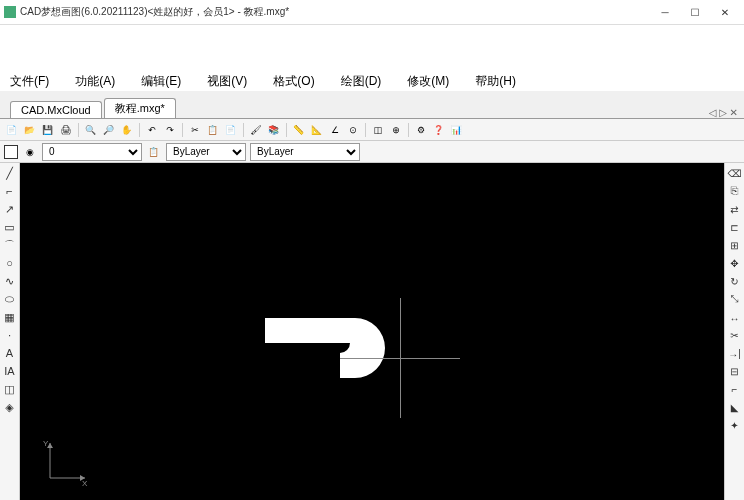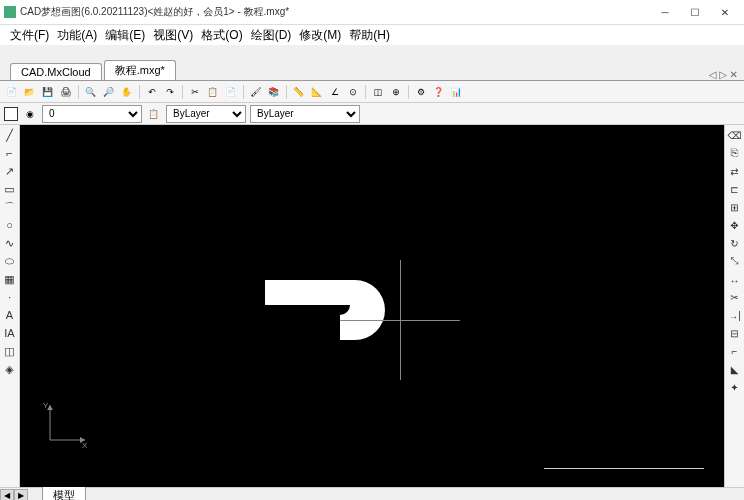--- a/index.html
+++ b/index.html
@@ -2,23 +2,23 @@
 <html><head>
 <meta charset="utf-8">
 <style>
 * { margin: 0; padding: 0; box-sizing: border-box; font-family: "Microsoft YaHei", SimSun, sans-serif; }
 body { width: 744px; height: 500px; background: #fff; font-size: 11px; overflow: hidden; position: relative; }
 .titlebar { height: 24px; background: #fff; display: flex; align-items: center; padding: 12px 4px; border-bottom: 1px solid #ddd; }
 .titlebar .icon { width: 12px; height: 12px; background: #4a7; margin-right: 4px; }
 .titlebar .title { flex: 1; font-size: 10px; color: #333; }
 .winbtns { display: flex; gap: 0; }
 .winbtn { width: 30px; height: 18px; display: flex; align-items: center; justify-content: center; font-size: 10px; color: #333; cursor: pointer; }
-.menubar { height: 20px; display: flex; align-items: center; padding: 0 6px; gap: 0; font-size: 12px; }
+.menubar { height: 20px; display: flex; align-items: center; padding: 0 6px; gap: 18px; font-size: 12px; margin-top: 46px; }
 .menu-item { padding: 1px 4px; cursor: pointer; }
-.tabbar { height: 36px; background: #f0f0f0; display: flex; align-items: flex-end; padding-left: 10px; border-bottom: 1px solid #999; }
+.tabbar { height: 28px; background: #f0f0f0; display: flex; align-items: flex-end; padding-left: 10px; border-bottom: 1px solid #999; }
 .tab { background: #fff; border: 1px solid #999; border-bottom: none; padding: 2px 10px; font-size: 11px; margin-right: 2px; border-radius: 3px 3px 0 0; cursor: pointer; }
 .tab.active { font-weight: normal; }
 .tabbar-right { margin-left: auto; padding-right: 6px; font-size: 10px; color: #666; }
 .toolbar1 { height: 22px; background: #f5f5f5; border-bottom: 1px solid #ccc; display: flex; align-items: center; padding: 0 4px; gap: 2px; }
 .tbtn { width: 16px; height: 16px; border: 1px solid transparent; cursor: pointer; display: flex; align-items: center; justify-content: center; font-size: 9px; }
 .tsep { width: 1px; height: 14px; background: #ccc; margin: 0 2px; }
 .toolbar2 { height: 22px; background: #f5f5f5; border-bottom: 1px solid #ccc; display: flex; align-items: center; padding: 0 4px; gap: 4px; }
 .swatch { width: 14px; height: 14px; background: #fff; border: 1px solid #333; cursor: pointer; }
 .combo { height: 18px; border: 1px solid #999; background: #fff; font-size: 10px; padding: 0 2px; }
 .main { display: flex; height: 362px; }

